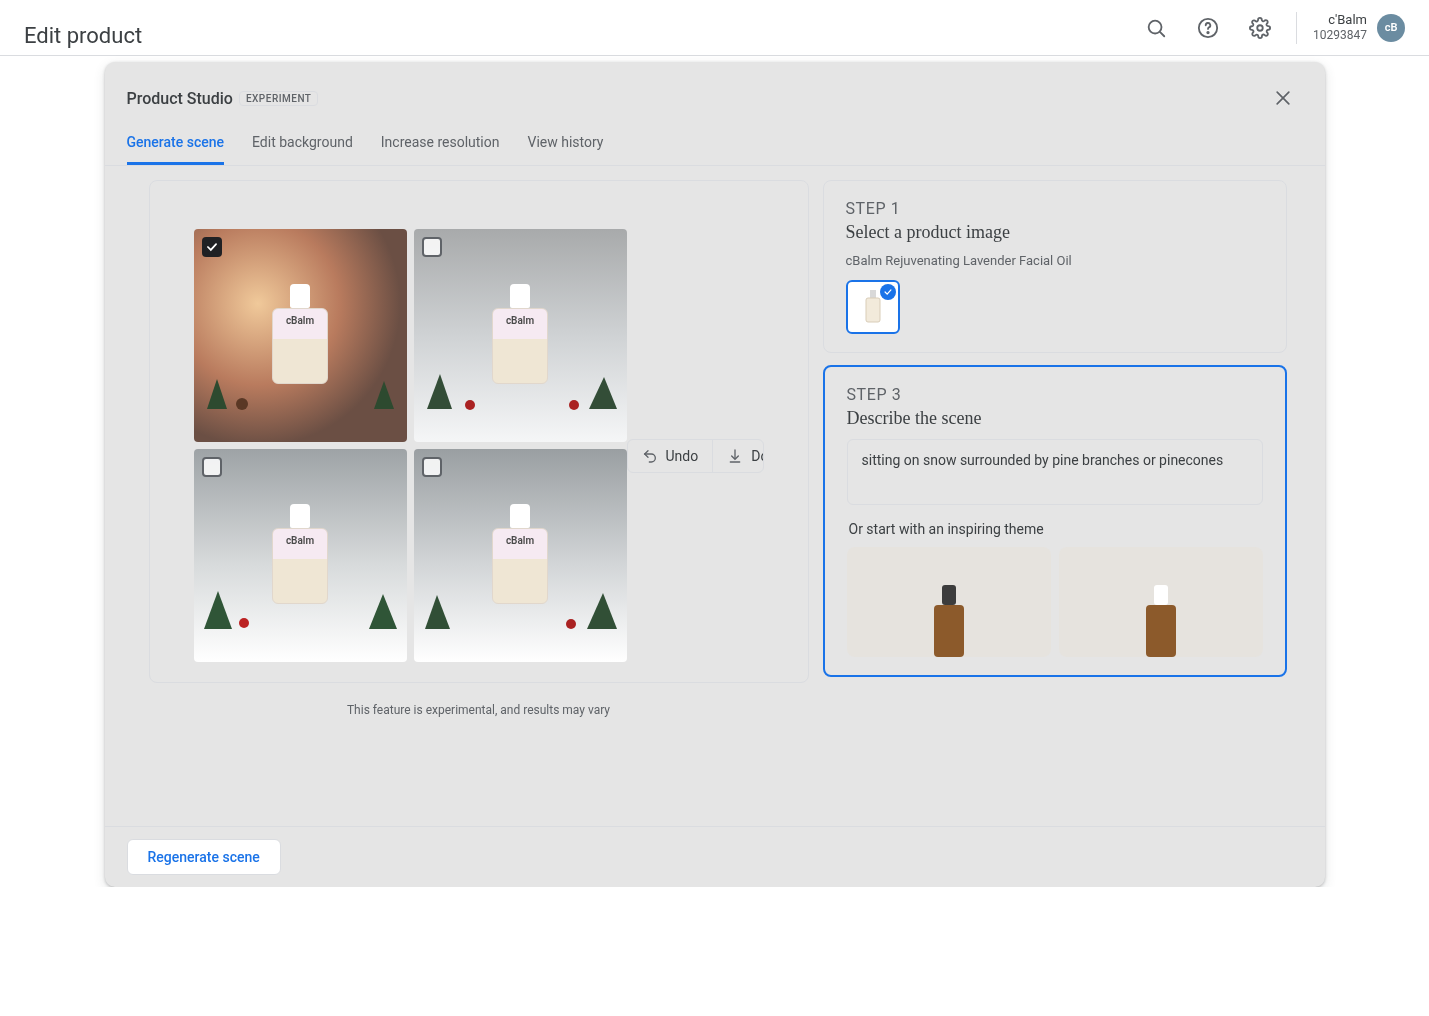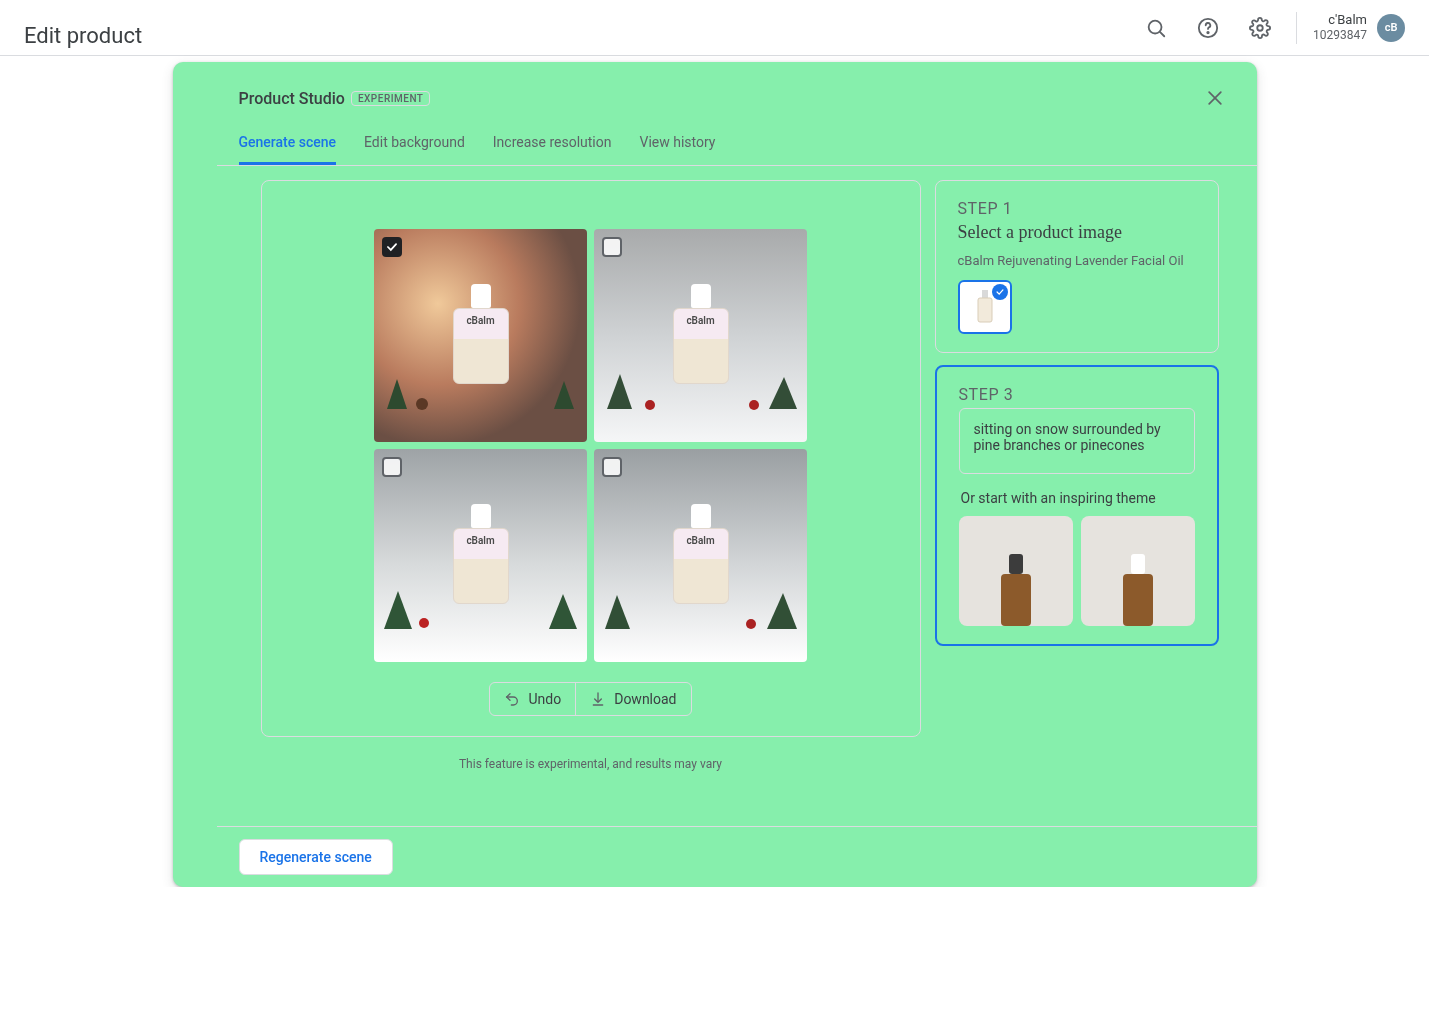--- a/index.html
+++ b/index.html
@@ -10,33 +10,33 @@
 .topbar .right { display: flex; align-items: center; gap: 12px; }
 .icon-btn { width: 40px; height: 40px; border-radius: 50%; display: flex; align-items: center; justify-content: center; cursor: pointer; color: #5f6368; }
 .divider-v { width: 1px; height: 32px; background: #dadce0; margin: 0 4px; }
 .user-block { display: flex; align-items: center; gap: 10px; }
 .user-text { text-align: right; line-height: 1.25; }
 .user-name { font-size: 13px; color: #3c4043; }
 .user-id { font-size: 12px; color: #5f6368; }
 .avatar { width: 28px; height: 28px; border-radius: 50%; background: #6b8ca1; color: #fff; display: flex; align-items: center; justify-content: center; font-size: 11px; font-weight: 600; }
 
 .dialog-wrap { padding: 6px 0 0 0; display: flex; justify-content: center; }
-.dialog { width: 1084px; background: #86efac; border-radius: 10px; box-shadow: 0 1px 3px rgba(60,64,67,.3), 0 4px 12px rgba(60,64,67,.15); overflow: hidden; position: relative; padding-left: 44px; }
+.dialog { width: 1220px; background: #e5e5e5; border-radius: 10px; box-shadow: 0 1px 3px rgba(60,64,67,.3), 0 4px 12px rgba(60,64,67,.15); overflow: hidden; position: relative; }
 
 .dlg-head { display: flex; align-items: center; justify-content: space-between; padding: 16px 22px 6px 22px; }
 .dlg-title { font-size: 16px; font-weight: 500; color: #3c4043; display: flex; align-items: center; gap: 6px; }
 .badge { border: 1px solid #dadce0; padding: 1px 6px; font-size: 10px; letter-spacing: .5px; border-radius: 4px; color: #5f6368; font-weight: 500; }
 
 .tabs { display: flex; gap: 28px; padding: 0 22px; border-bottom: 1px solid #dadce0; }
 .tab { padding: 10px 0 12px 0; font-size: 14px; color: #5f6368; cursor: pointer; border-bottom: 3px solid transparent; }
 .tab.active { color: #1a73e8; border-bottom-color: #1a73e8; font-weight: 500; }
 
 .dlg-body { display: flex; padding: 14px 14px 0 44px; gap: 14px; height: 660px; overflow: hidden; }
 .left-col { flex: 0 0 660px; display: flex; flex-direction: column; align-items: center; }
-.preview-card { border: 1px solid #dadce0; border-radius: 8px; width: 660px; padding: 48px 44px 20px 44px; display: flex; flex-direction: column; align-items: center; }
+.preview-card { border: 1px solid #dadce0; border-radius: 8px; width: 660px; padding: 48px 44px 20px 44px; display: flex; flex-direction: row; align-items: center; }
 .grid { display: grid; grid-template-columns: repeat(2, 213px); gap: 7px; width: 433px; }
 .thumb { width: 213px; height: 213px; border-radius: 4px; position: relative; cursor: pointer; overflow: hidden;}
 .chk { position: absolute; top: 8px; left: 8px; width: 20px; height: 20px; border-radius: 4px; background: #fff; display:flex; align-items:center; justify-content:center; }
 .chk.sel { background: #202124; color: #fff; }
 .chk.unsel { border: 2px solid #5f6368; background: rgba(255,255,255,.85); }
 
 .actions-row { margin-top: 20px; display: inline-flex; border: 1px solid #dadce0; border-radius: 6px; overflow: hidden; }
 .act-btn { padding: 8px 14px; display: flex; align-items: center; gap: 8px; font-size: 14px; color: #3c4043; cursor: pointer; }
 .act-btn + .act-btn { border-left: 1px solid #dadce0; }
 .disclaimer { font-size: 12px; color: #5f6368; margin-top: 20px; }
@@ -272,20 +272,21 @@
               <svg width="10" height="10" viewBox="0 0 24 24" fill="none" stroke="#fff" stroke-width="3" stroke-linecap="round">
                   <polyline points="5 12 10 17 19 7"></polyline>
                 </svg>
             </div>
           </div>
         </div>
 
 
         <div class="step-card active">
           <div class="step-label">STEP 3</div>
+          <div class="step-title">Describe the scene</div>
           <div class="text-field multi">sitting on snow surrounded by pine branches or pinecones</div>
           <div class="sub-section">Or start with an inspiring theme</div>
           <div class="theme-row">
             <div class="theme">
               <div class="tbottle">
                   <div class="tcap"></div>
                   <div class="tbody"></div>
                 </div>
             </div>
             <div class="theme">

